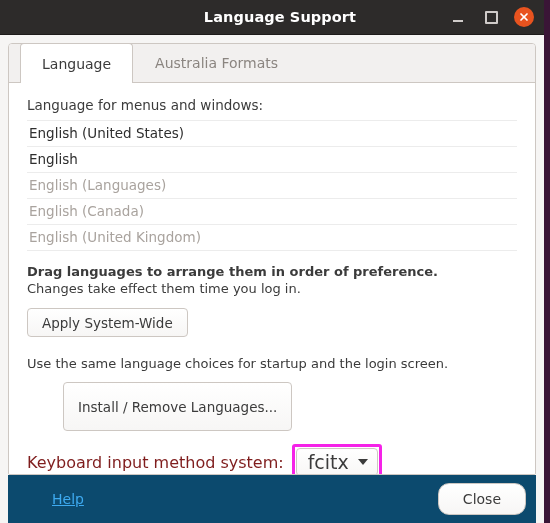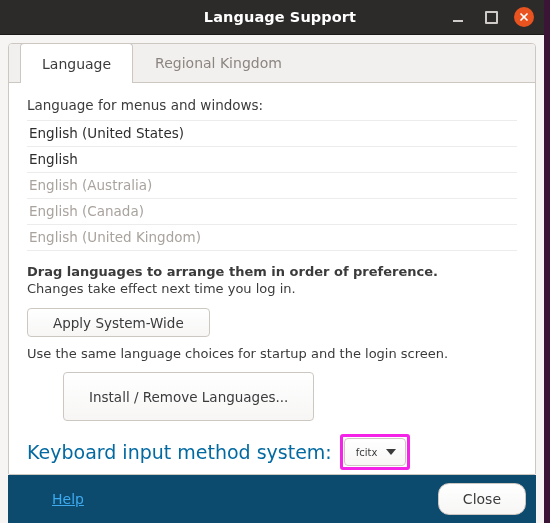--- a/index.html
+++ b/index.html
@@ -196,61 +196,61 @@
 
   .btn {
     display: inline-flex;
     align-items: center;
     justify-content: center;
     background: linear-gradient(to bottom, #ffffff, #f7f6f5);
     border: 1px solid #cdc7c2;
     border-radius: 4px;
     font-size: 13.5px;
     color: #3b3b3b;
-    padding: 0 25px;
+    padding: 0 14px;
     height: 30px;
     box-sizing: border-box;
     font-family: "DejaVu Sans", sans-serif;
   }
   .btn-apply { height: 29px; }
   .btn-install { height: 49px; margin-left: 36px; }
 
   .subtext {
     font-size: 13px;
     color: #3b3b3b;
-    margin-top: 9px;
+    margin-top: 19px;
     margin-bottom: 11px;
   }
 
   .ime-row {
     display: flex;
     align-items: center;
     margin-top: 13px;
   }
   .ime-label {
-    font-size: 19px;
-    color: #0369a1;
+    font-size: 16px;
+    color: #7f1d1d;
     margin-right: 8px;
   }
   .highlight-box {
     border: 3px solid #f522e8;
     border-radius: 3px;
     padding: 1px;
     display: inline-flex;
   }
   .combo {
     display: inline-flex;
     align-items: center;
     gap: 9px;
     background: linear-gradient(to bottom, #ffffff, #f8f7f6);
     border: 1px solid #cdc7c2;
     border-radius: 4px;
     height: 28px;
     padding: 0 9px 0 11px;
-    font-size: 10px;
+    font-size: 19px;
     color: #3b3b3b;
     box-sizing: border-box;
   }
   .caret {
     width: 0; height: 0;
     border-left: 5px solid transparent;
     border-right: 5px solid transparent;
     border-top: 6px solid #3b3b3b;
   }
 
@@ -297,48 +297,48 @@
 
   <div class="win-body">
 
     <div class="notebook">
 
       <div class="tabstrip">
         <div class="tab active">
           <span>Language</span>
         </div>
         <div class="tab">
-          <span>Regional Kingdom</span>
+          <span>Australia Formats</span>
         </div>
       </div>
 
       <div class="tabcontent">
 
         <div class="section-label">Language for menus and windows:</div>
 
         <div class="lang-list">
           <div class="lang-row">
             <span>English (United States)</span>
           </div>
           <div class="lang-row">
             <span>English</span>
           </div>
           <div class="lang-row dim">
-            <span>English (Australia)</span>
+            <span>English (Languages)</span>
           </div>
           <div class="lang-row dim">
             <span>English (Canada)</span>
           </div>
           <div class="lang-row dim">
             <span>English (United Kingdom)</span>
           </div>
         </div>
 
         <div class="hint-strong">Drag languages to arrange them in order of preference.</div>
-        <div class="hint-normal">Changes take effect next time you log in.</div>
+        <div class="hint-normal">Changes take effect them time you log in.</div>
 
         <div>
           <button class="btn btn-apply">Apply System-Wide</button>
         </div>
 
         <div class="subtext">Use the same language choices for startup and the login screen.</div>
 
         <div>
           <button class="btn btn-install">Install / Remove Languages...</button>
         </div>

